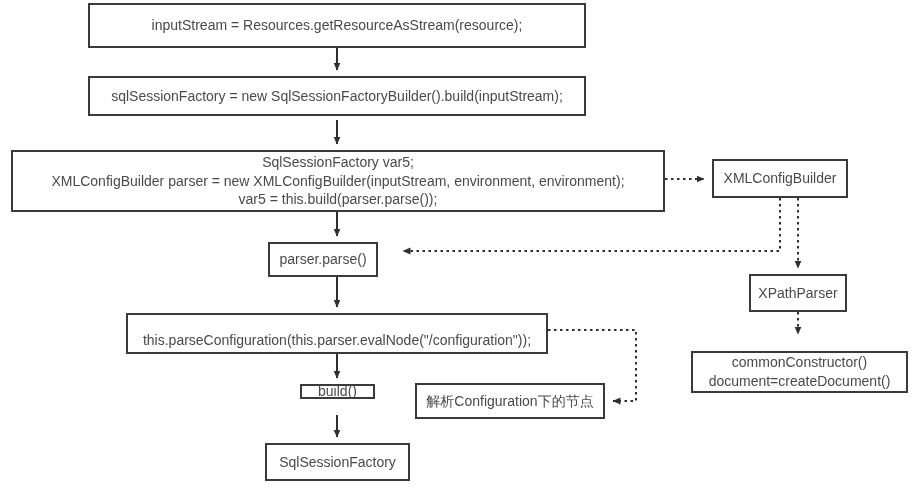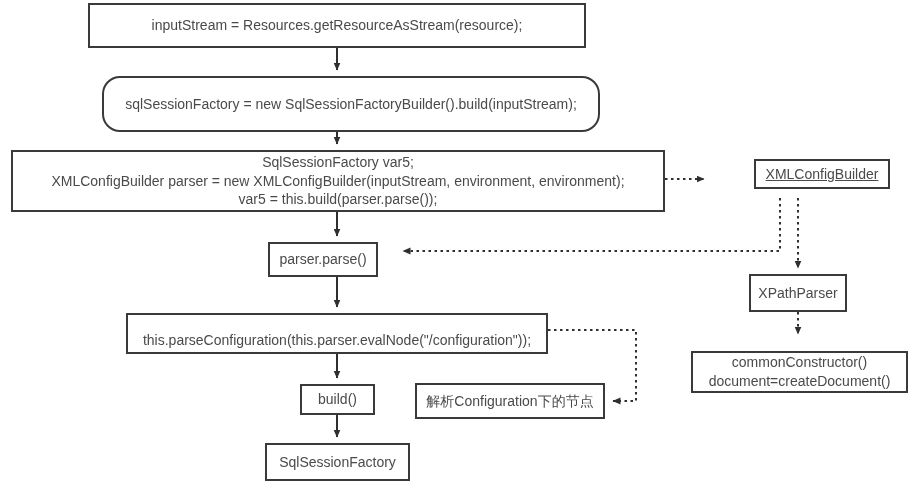--- a/index.html
+++ b/index.html
@@ -81,52 +81,52 @@
 
     <path d="M337,354 L337,378" stroke="#2f2f2f" stroke-width="2" fill="none" marker-end="url(#arrow-solid)"></path>
 
     <path d="M337,415 L337,437" stroke="#2f2f2f" stroke-width="2" fill="none" marker-end="url(#arrow-solid)"></path>
   </svg>
 
   <div class="node" style="left:88px; top:3px; width:498px; height:45px;">
     <span class="node-text">inputStream = Resources.getResourceAsStream(resource);</span>
   </div>
 
-  <div class="node" style="left:102px; top:76px; width:498px; height:56px;border-radius:18px;">
+  <div class="node" style="left:88px; top:76px; width:498px; height:40px;">
     <span class="node-text">sqlSessionFactory = new SqlSessionFactoryBuilder().build(inputStream);</span>
   </div>
 
   <div class="node" style="left:11px; top:150px; width:654px; height:62px;">
     <span class="node-text">SqlSessionFactory var5;
 XMLConfigBuilder parser = new XMLConfigBuilder(inputStream, environment, environment);
 var5 = this.build(parser.parse());</span>
   </div>
 
-  <div class="node" style="left:754px; top:159px; width:136px; height:30px;text-decoration:underline;">
+  <div class="node" style="left:712px; top:159px; width:136px; height:39px;">
     <span class="node-text">XMLConfigBuilder</span>
   </div>
 
   <div class="node" style="left:268px; top:242px; width:110px; height:35px;">
     <span class="node-text">parser.parse()</span>
   </div>
 
   <div class="node" style="left:749px; top:274px; width:98px; height:38px;">
     <span class="node-text">XPathParser</span>
   </div>
 
   <div class="node" style="left:126px; top:313px; width:422px; height:41px;align-items:flex-end;">
     <span class="node-text">this.parseConfiguration(this.parser.evalNode("/configuration"));</span>
   </div>
 
   <div class="node" style="left:691px; top:340px; width:217px; height:42px;margin-top:11px;">
     <span class="node-text">commonConstructor()
 document=createDocument()</span>
   </div>
 
-  <div class="node" style="left:300px; top:384px; width:75px; height:31px;">
+  <div class="node" style="left:300px; top:384px; width:75px; height:15px;">
     <span class="node-text">build()</span>
   </div>
 
   <div class="node" style="left:415px; top:383px; width:190px; height:36px;">
     <span class="node-text">解析Configuration下的节点</span>
   </div>
 
   <div class="node" style="left:265px; top:443px; width:145px; height:38px;">
     <span class="node-text">SqlSessionFactory</span>
   </div>

